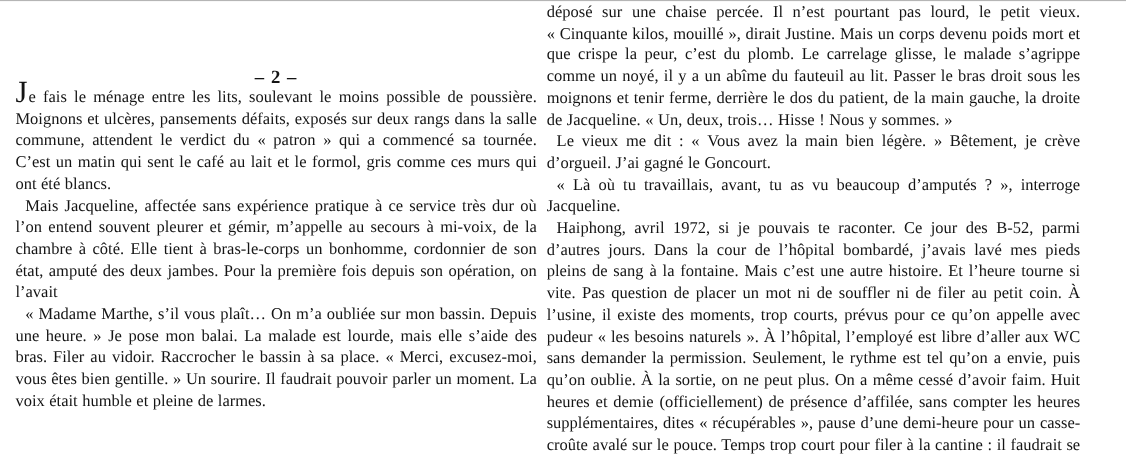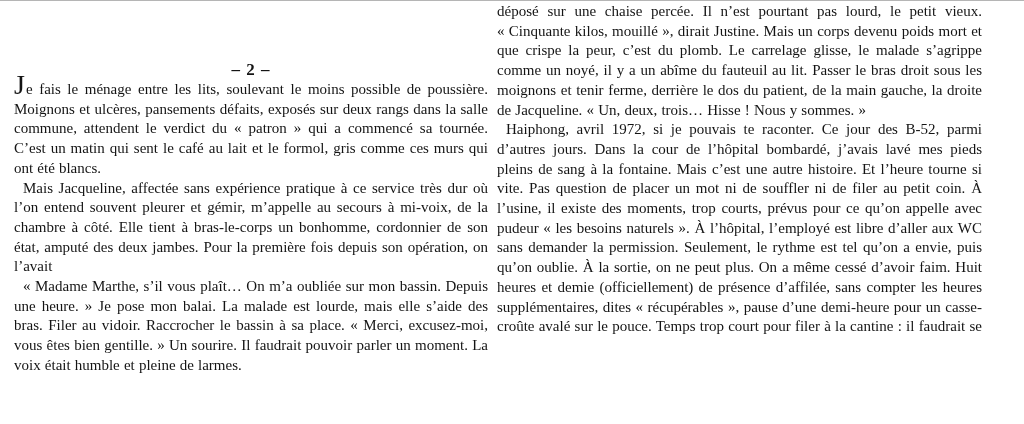--- a/index.html
+++ b/index.html
@@ -86,17 +86,19 @@
     <p class="para opening"><span class="initial">J</span><span>e fais le ménage entre les lits, soulevant le moins possible de poussière. Moignons et ulcères, pansements défaits, exposés sur deux rangs dans la salle commune, attendent le verdict du «&nbsp;patron&nbsp;» qui a commencé sa tournée. C’est un matin qui sent le café au lait et le formol, gris comme ces murs qui ont été blancs.</span></p>
 
     <p class="para indent cut">Mais Jacqueline, affectée sans expérience pratique à ce service très dur où l’on entend souvent pleurer et gémir, m’appelle au secours à mi-voix, de la chambre à côté. Elle tient à bras-le-corps un bonhomme, cordonnier de son état, amputé des deux jambes. Pour la première fois depuis son opération, on l’avait</p>
 
     <p class="para indent">«&nbsp;Madame Marthe, s’il vous plaît… On m’a oubliée sur mon bassin. Depuis une heure.&nbsp;» Je pose mon balai. La malade est lourde, mais elle s’aide des bras. Filer au vidoir. Raccrocher le bassin à sa place. «&nbsp;Merci, excusez-moi, vous êtes bien gentille.&nbsp;» Un sourire. Il faudrait pouvoir parler un moment. La voix était humble et pleine de larmes.</p>
   </div>
 
   <div class="col col-right">
     <p class="para">déposé sur une chaise percée. Il n’est pourtant pas lourd, le petit vieux. «&nbsp;Cinquante kilos, mouillé&nbsp;», dirait Justine. Mais un corps devenu poids mort et que crispe la peur, c’est du plomb. Le carrelage glisse, le malade s’agrippe comme un noyé, il y a un abîme du fauteuil au lit. Passer le bras droit sous les moignons et tenir ferme, derrière le dos du patient, de la main gauche, la droite de Jacqueline. «&nbsp;Un, deux, trois… Hisse&nbsp;! Nous y sommes.&nbsp;»</p>
 
+    <p class="para indent">Le vieux me dit&nbsp;: «&nbsp;Vous avez la main bien légère.&nbsp;» Bêtement, je crève d’orgueil. J’ai gagné le Goncourt.</p>
 
+    <p class="para indent gap">«&nbsp;Là où tu travaillais, avant, tu as vu beaucoup d’amputés&nbsp;?&nbsp;», interroge Jacqueline.</p>
 
     <p class="para indent cut">Haiphong, avril 1972, si je pouvais te raconter. Ce jour des B-52, parmi d’autres jours. Dans la cour de l’hôpital bombardé, j’avais lavé mes pieds pleins de sang à la fontaine. Mais c’est une autre histoire. Et l’heure tourne si vite. Pas question de placer un mot ni de souffler ni de filer au petit coin. À l’usine, il existe des moments, trop courts, prévus pour ce qu’on appelle avec pudeur «&nbsp;les besoins naturels&nbsp;». À l’hôpital, l’employé est libre d’aller aux WC sans demander la permission. Seulement, le rythme est tel qu’on a envie, puis qu’on oublie. À la sortie, on ne peut plus. On a même cessé d’avoir faim. Huit heures et demie (officiellement) de présence d’affilée, sans compter les heures supplémentaires, dites «&nbsp;récupérables&nbsp;», pause d’une demi-heure pour un casse-croûte avalé sur le pouce. Temps trop court pour filer à la cantine&nbsp;: il faudrait se</p>
   </div>
 </div>
 
 </body></html>

